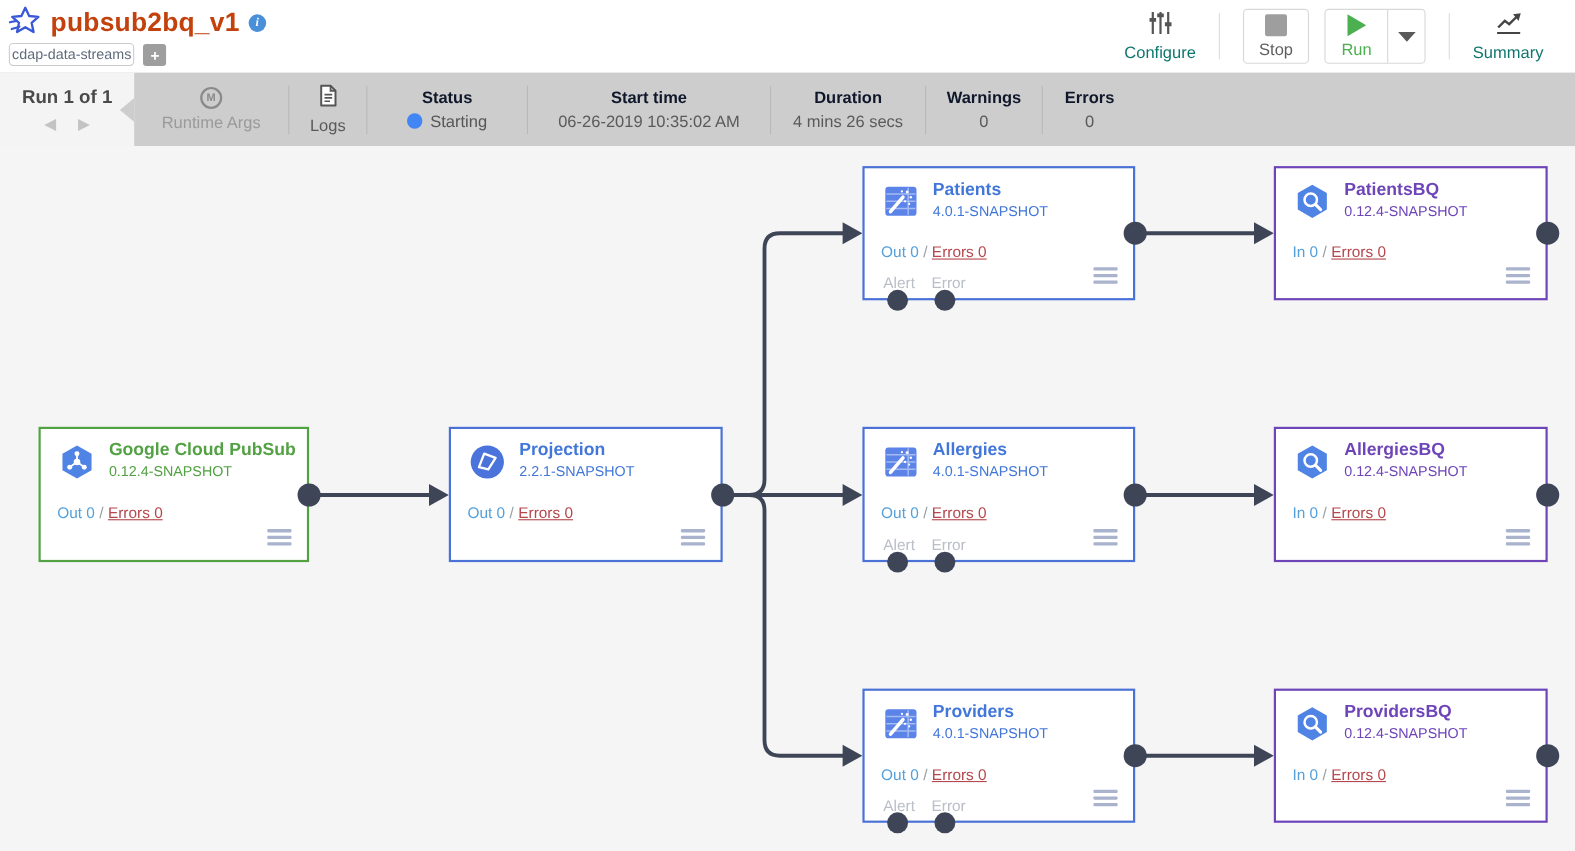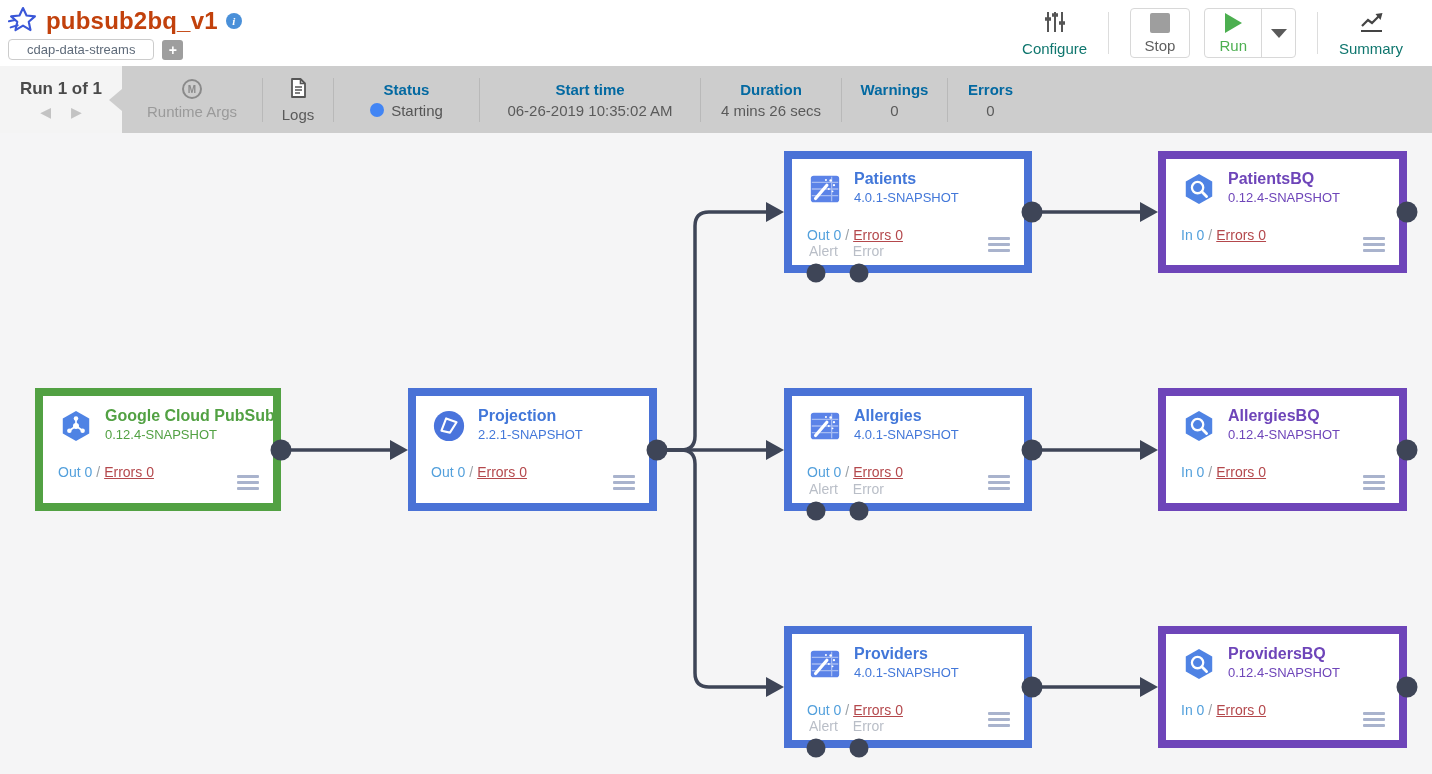--- a/index.html
+++ b/index.html
@@ -9,21 +9,21 @@
   
   .header { height:66px; display:flex; justify-content:space-between; background:#fff; }
   .header-left { padding:6px 0 0 8px; }
   .title-row { display:flex; align-items:center; gap:8px; height:30px; }
   .pipeline-title { font-size:24px; font-weight:bold; color:#c2410c; letter-spacing:.2px; }
   .info-icon { width:16px; height:16px; border-radius:50%; background:#4a90d9; color:#fff;
     font-size:11px; font-weight:bold; font-style:italic; display:inline-flex;
     align-items:center; justify-content:center; font-family:"Liberation Serif", serif; }
   .tags-row { display:flex; align-items:center; gap:8px; margin-top:3px; }
   .tag-pill { border:1px solid #ccc; border-radius:4px; background:#fff; color:#5f6b7a;
-    font-size:13px; padding:2px 18px; }
+    font-size:13px; padding:2px 2px; }
   .add-tag-btn { width:21px; height:20px; background:#9e9e9e; border-radius:3px; color:#fff;
     font-size:14px; font-weight:bold; display:flex; align-items:center; justify-content:center; }
 
   .header-right { display:flex; align-items:center; padding-right:22px; }
   .action-item { display:flex; flex-direction:column; align-items:center; justify-content:center;
     gap:3px; color:#0f766e; font-size:15px; min-width:78px; cursor:pointer; }
   .vdivider { width:1px; height:42px; background:#ddd; margin:0 14px; }
   .btn-box { border:1px solid #d8d8d8; border-radius:4px; background:#fff; height:50px;
     display:flex; align-items:stretch; margin:0 7px; }
   .btn-seg { display:flex; flex-direction:column; align-items:center; justify-content:center;
@@ -43,37 +43,37 @@
     align-items:center; justify-content:center; gap:5px; position:relative; z-index:2; }
   .run-nav-label { font-size:17px; font-weight:bold; color:#4a4a4a; }
   .run-nav-arrows { display:flex; gap:20px; font-size:14px; color:#c3c3c3; }
   .run-nav-arrows span { cursor:pointer; }
   .run-nav-notch { position:absolute; left:122px; top:50%; transform:translateY(-50%);
     width:0; height:0; border-top:11px solid transparent; border-bottom:11px solid transparent;
     border-right:13px solid #cdcdcd; z-index:3; margin-left:-13px; }
   .rb-sec { display:flex; flex-direction:column; align-items:center; justify-content:center;
     gap:4px; font-size:15px; }
   .rb-divider { width:1px; height:44px; background:#b9b9b9; align-self:center; }
-  .rb-label { font-weight:bold; color:#0369a1; }
+  .rb-label { font-weight:bold; color:#0f172a; }
   .rb-value { color:#5a5a5a; }
   .rb-muted { color:#9a9a9a; }
   .m-circle { width:20px; height:20px; border:2px solid #8a8a8a; border-radius:50%;
     display:flex; align-items:center; justify-content:center; font-size:10px; font-weight:bold;
     color:#8a8a8a; }
   .status-value { display:flex; align-items:center; gap:7px; color:#555; }
   .status-dot { width:14px; height:14px; border-radius:50%; background:#4285f4; }
 
   
   .canvas { position:relative; height:641px; background:#f5f5f6; overflow:hidden; }
   .edges-svg, .ports-svg { position:absolute; left:0; top:0; z-index:1; }
   .ports-svg { z-index:3; pointer-events:none; }
   .ports-svg circle { pointer-events:auto; }
 
   .node { position:absolute; width:247px; height:123px; background:#fff;
-    border:8px solid #000000; z-index:2; cursor:pointer;padding-left:32px; }
+    border:2px solid #000000; z-index:2; cursor:pointer;padding-left:32px; }
   .node--source { border-color:#52a143; }
   .node--source .node-title, .node--source .node-version { color:#52a143; }
   .node--transform { border-color:#4a72d6; }
   .node--transform .node-title, .node--transform .node-version { color:#4277d9; }
   .node--sink { border-color:#6e45b9; }
   .node--sink .node-title, .node--sink .node-version { color:#6e45b9; }
 
   .node-icon { position:absolute; left:16px; top:13px; width:34px; height:34px; }
   .node-title { position:absolute; left:62px; top:11px; font-size:16px; font-weight:bold;
     white-space:nowrap; overflow:hidden; max-width:181px; }

